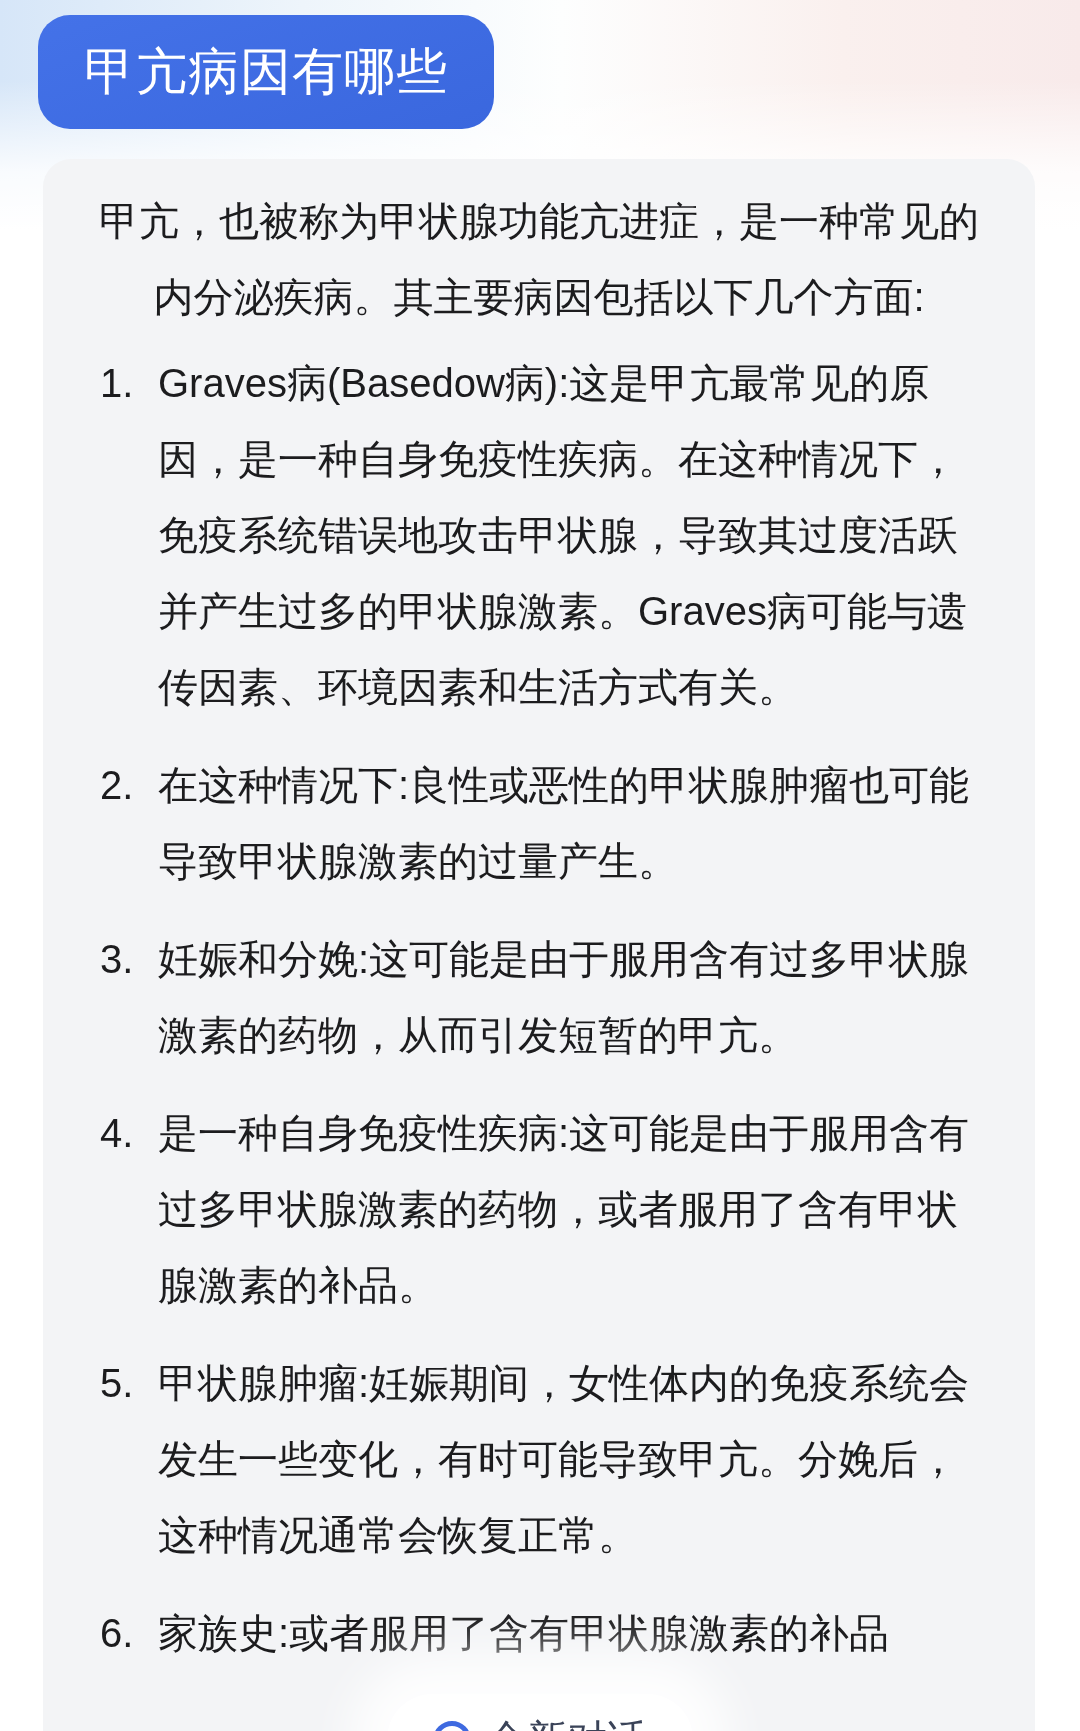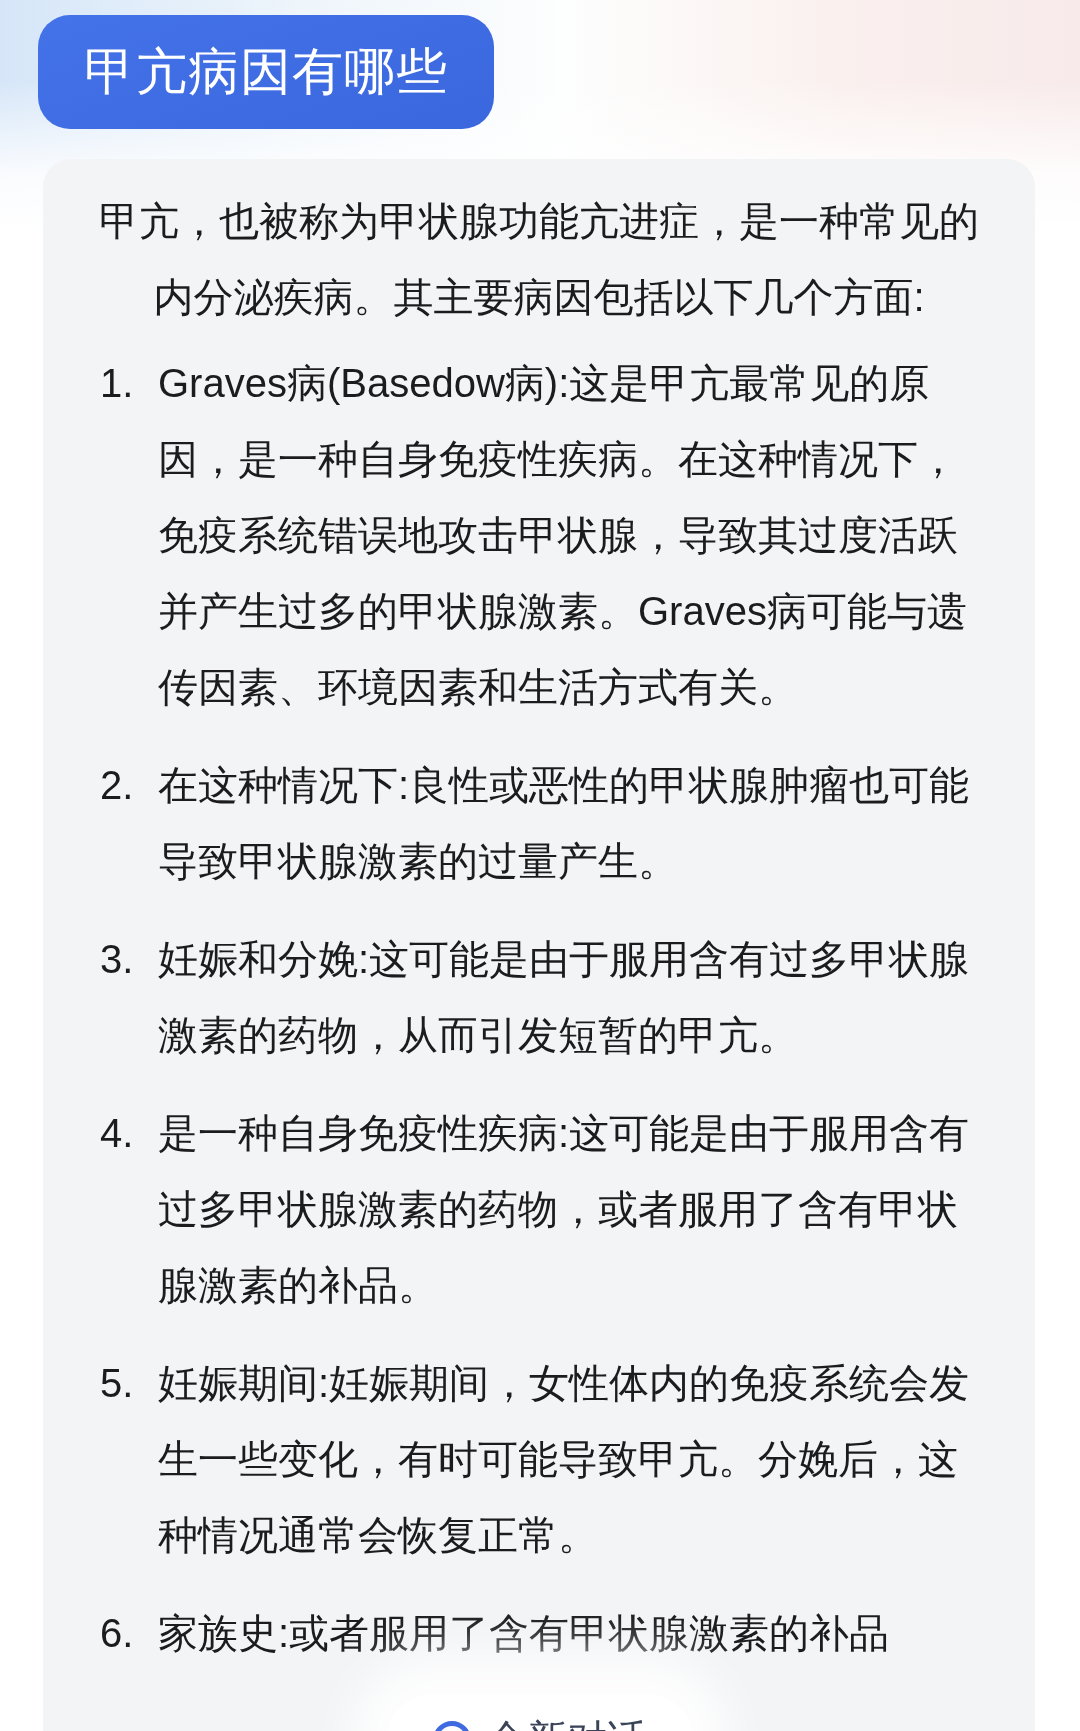--- a/index.html
+++ b/index.html
@@ -126,21 +126,21 @@
         <li class="cause">
           <span class="cause-num">3.</span>
           <span class="cause-term">妊娠和分娩</span><span>:这可能是由于服用含有过多甲状腺激素的药物，从而引发短暂的甲亢。</span>
         </li>
         <li class="cause">
           <span class="cause-num">4.</span>
           <span class="cause-term">是一种自身免疫性疾病</span><span>:这可能是由于服用含有过多甲状腺激素的药物，或者服用了含有甲状腺激素的补品。</span>
         </li>
         <li class="cause">
           <span class="cause-num">5.</span>
-          <span class="cause-term">妊娠期间</span><span>:妊娠期间，女性体内的免疫系统会发生一些变化，有时可能导致甲亢。分娩后，这种情况通常会恢复正常。</span>
+          <span class="cause-term">甲状腺肿瘤</span><span>:妊娠期间，女性体内的免疫系统会发生一些变化，有时可能导致甲亢。分娩后，这种情况通常会恢复正常。</span>
         </li>
         <li class="cause">
           <span class="cause-num">6.</span>
           <span class="cause-term">家族史</span><span>:或者服用了含有甲状腺激素的补品</span>
         </li>
       </ol>
     </div>
   </div>
 
   <div class="new-chat-button">

